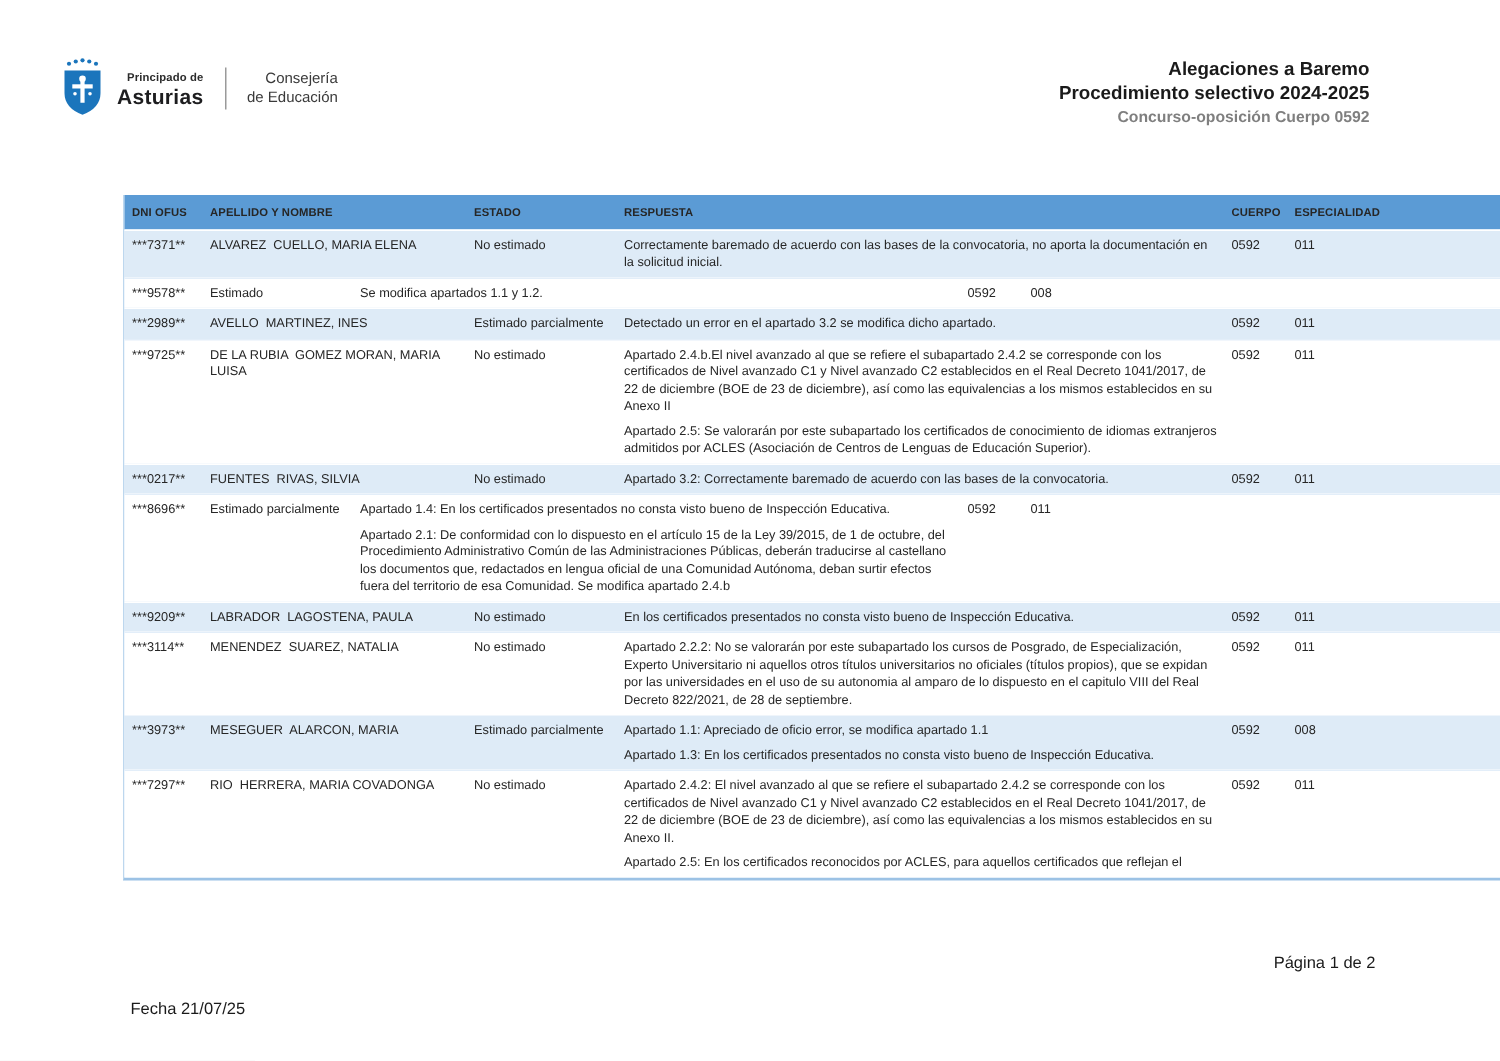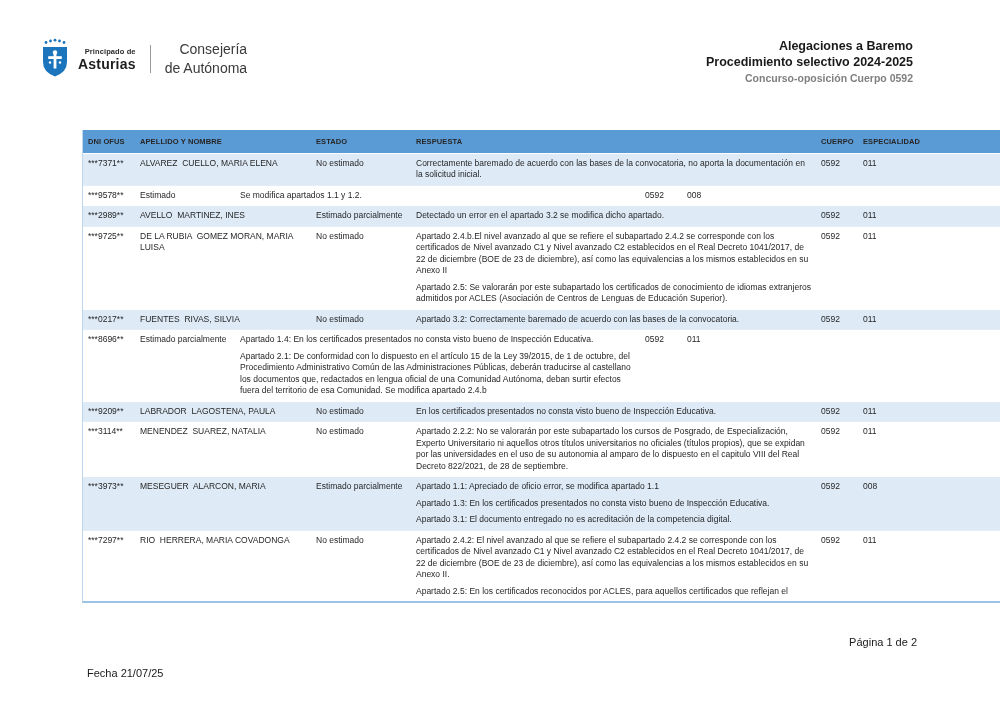--- a/index.html
+++ b/index.html
@@ -9,21 +9,21 @@
     overflow:hidden; color:#212121;
   }
 
   
   .logo-wrap { position:absolute; left:40px; top:38px; display:flex; align-items:center; gap:8px;text-align:right; }
   .logo-shield { flex:0 0 auto; }
   .logo-org1 { display:flex; flex-direction:column; justify-content:center; }
   .logo-org1 .small { font-size:7.5px; font-weight:bold; color:#2b2b2b; letter-spacing:.1px; }
   .logo-org1 .big   { font-size:14px; font-weight:bold; color:#1d1d1f; letter-spacing:.2px; }
   .logo-divider { width:1px; height:28px; background:#9a9a9a; margin:0 6px; }
-  .logo-org2 { font-size:14px; color:#3a3a3a; line-height:1.35; }
+  .logo-org2 { font-size:10px; color:#3a3a3a; line-height:1.35; }
 
   .title-block { position:absolute; right:87px; top:38px; text-align:right; }
   .title-block .t1 { font-size:12.5px; font-weight:bold; color:#1a1a1a; line-height:1.3; }
   .title-block .t2 { font-size:12.5px; font-weight:bold; color:#1a1a1a; line-height:1.3; }
   .title-block .t3 { font-size:10.5px; font-weight:bold; color:#7f7f7f; line-height:1.4; }
 
   
   .baremo-table {
     position:absolute; left:82px; top:130px; width:984px;
     border-left:1px solid #BDD7EE; border-right:1px solid #BDD7EE;
@@ -71,21 +71,21 @@
         <circle cx="20" cy="24.5" r="1.2"></circle>
       </g>
     </svg>
     <div class="logo-org1">
       <span class="small">Principado de</span>
       <span class="big">Asturias</span>
     </div>
     <div class="logo-divider"></div>
     <div class="logo-org2">
       <div>Consejería</div>
-      <div>de Autónoma</div>
+      <div>de Educación</div>
     </div>
   </div>
 
   <div class="title-block">
     <div class="t1">Alegaciones a Baremo</div>
     <div class="t2">Procedimiento selectivo 2024-2025</div>
     <div class="t3">Concurso-oposición Cuerpo 0592</div>
   </div>
 
   <div class="baremo-table">
@@ -186,21 +186,20 @@
       <div class="cell c-esp">011</div>
     </div>
 
     <div class="t-row shaded">
       <div class="cell c-dni">***3973**</div>
       <div class="cell c-nombre">MESEGUER  ALARCON, MARIA</div>
       <div class="cell c-estado">Estimado parcialmente</div>
       <div class="cell c-resp">
             <div class="para">Apartado 1.1: Apreciado de oficio error, se modifica apartado 1.1</div>
             <div class="para">Apartado 1.3: En los certificados presentados no consta visto bueno de Inspección Educativa.</div>
-            <div class="para">Apartado 3.1: El documento entregado no es acreditación de la competencia digital.</div>
           </div>
       <div class="cell c-cuerpo">0592</div>
       <div class="cell c-esp">008</div>
     </div>
 
     <div class="t-row">
       <div class="cell c-dni">***7297**</div>
       <div class="cell c-nombre">RIO  HERRERA, MARIA COVADONGA</div>
       <div class="cell c-estado">No estimado</div>
       <div class="cell c-resp">

